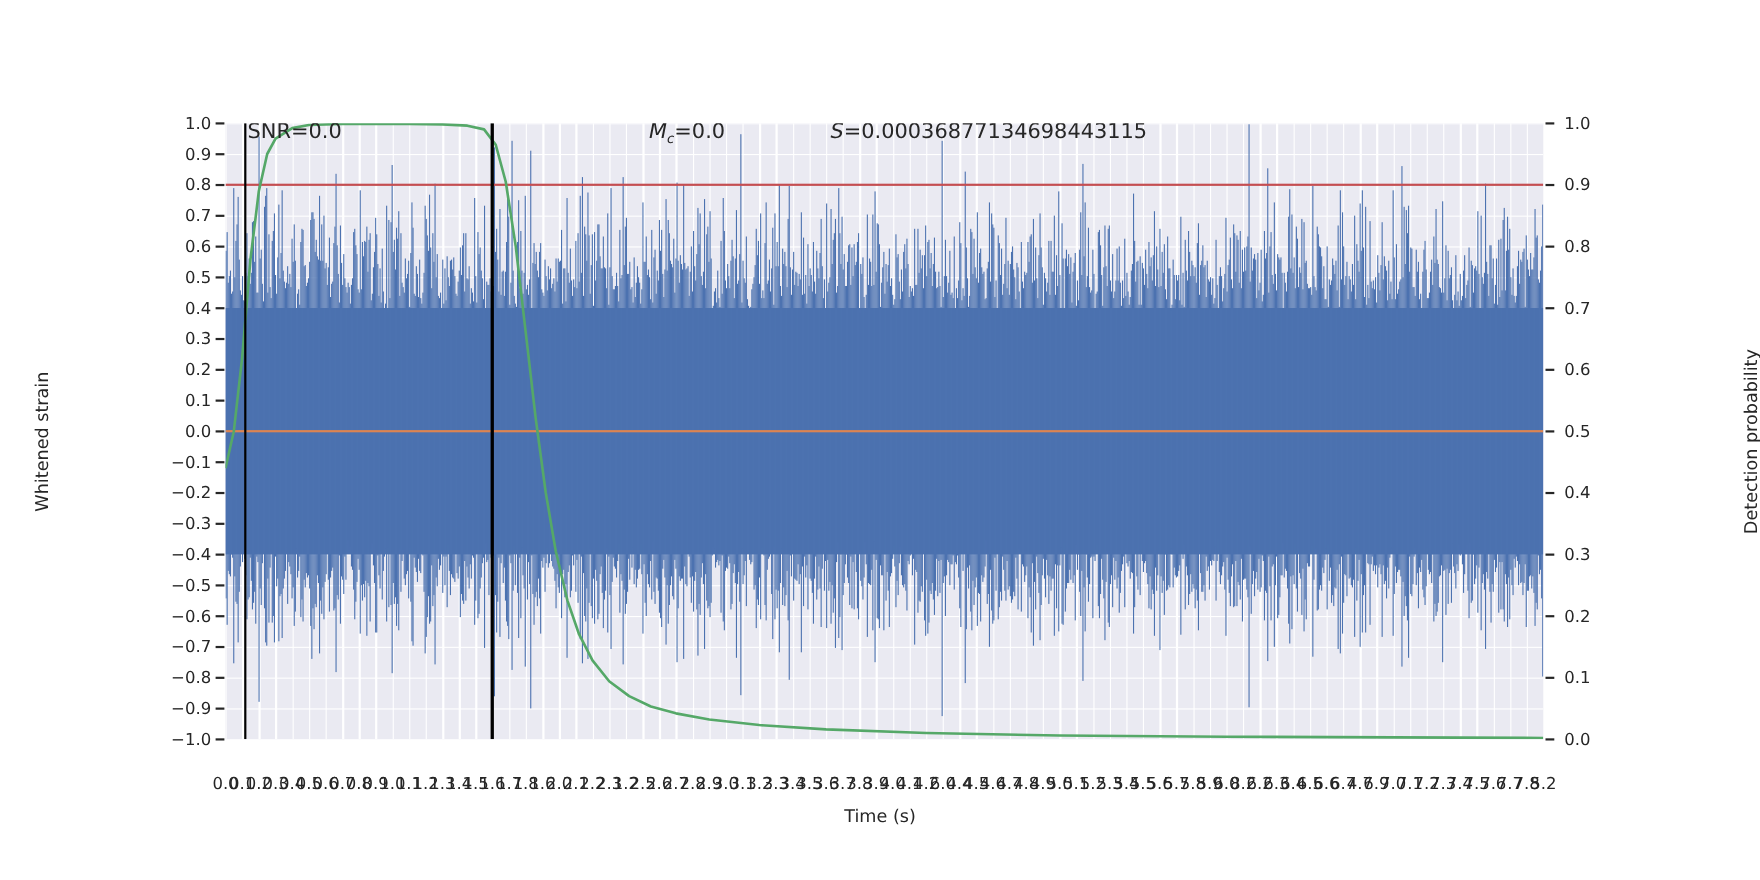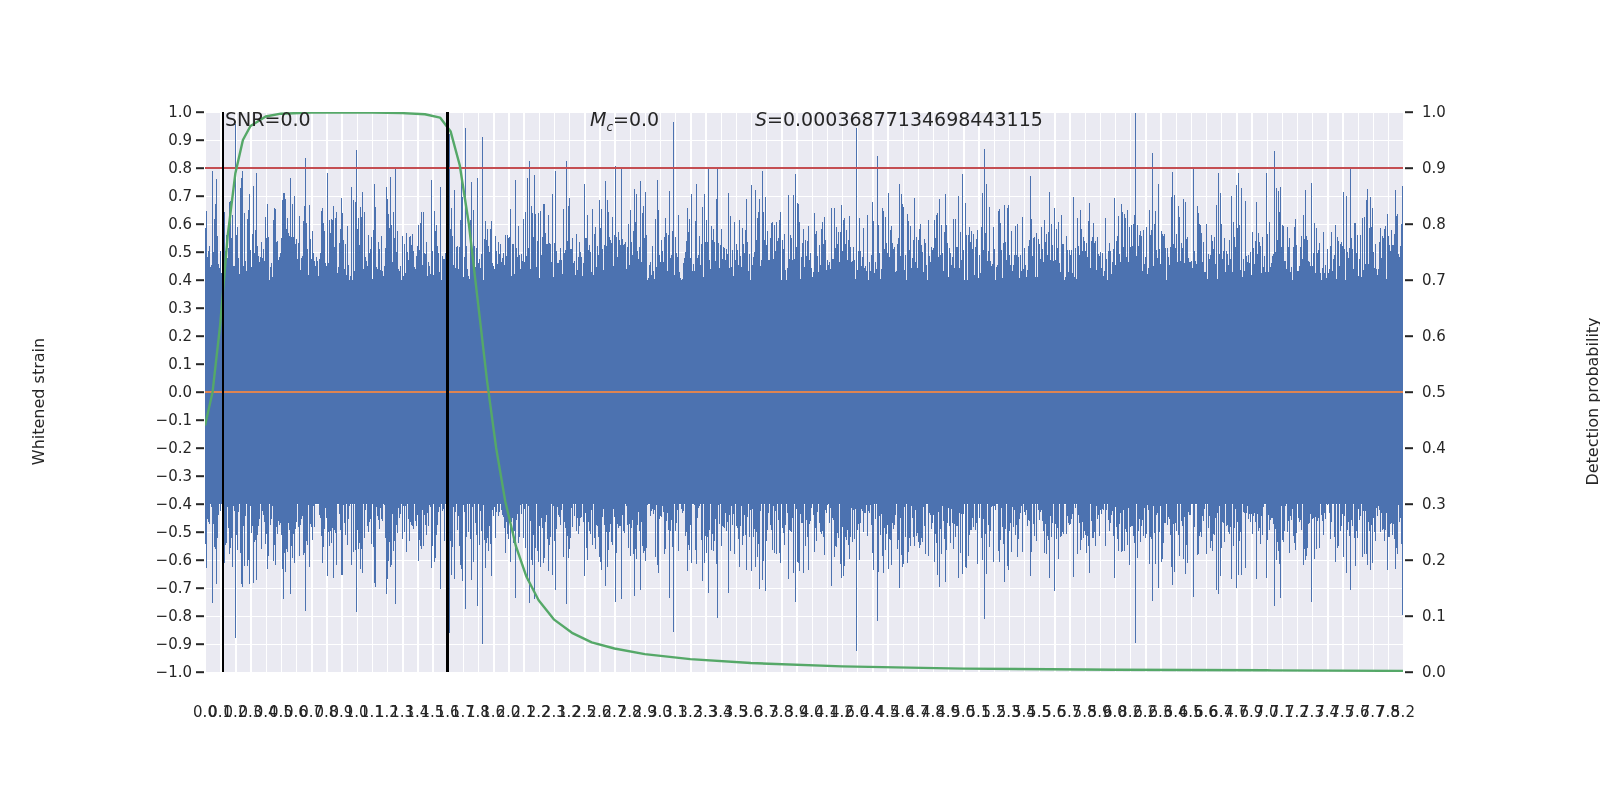--- a/index.html
+++ b/index.html
@@ -1537,14 +1537,15 @@
       <div class="xtick" style="left: 1327.18px;">7.4</div>
       <div class="xtick" style="left: 1342.34px;">7.5</div>
       <div class="xtick" style="left: 1357.51px;">7.6</div>
       <div class="xtick" style="left: 1372.67px;">7.7</div>
       <div class="xtick" style="left: 1387.84px;">7.8</div>
       <div class="xtick" style="left: 1403px;">5.2</div>
     </div>
 
   <div class="ylabel-left">Whitened strain</div>
   <div class="ylabel-right">Detection probability</div>
+  <div class="xlabel">Time (s)</div>
 
 </div>
 
 </body></html>

